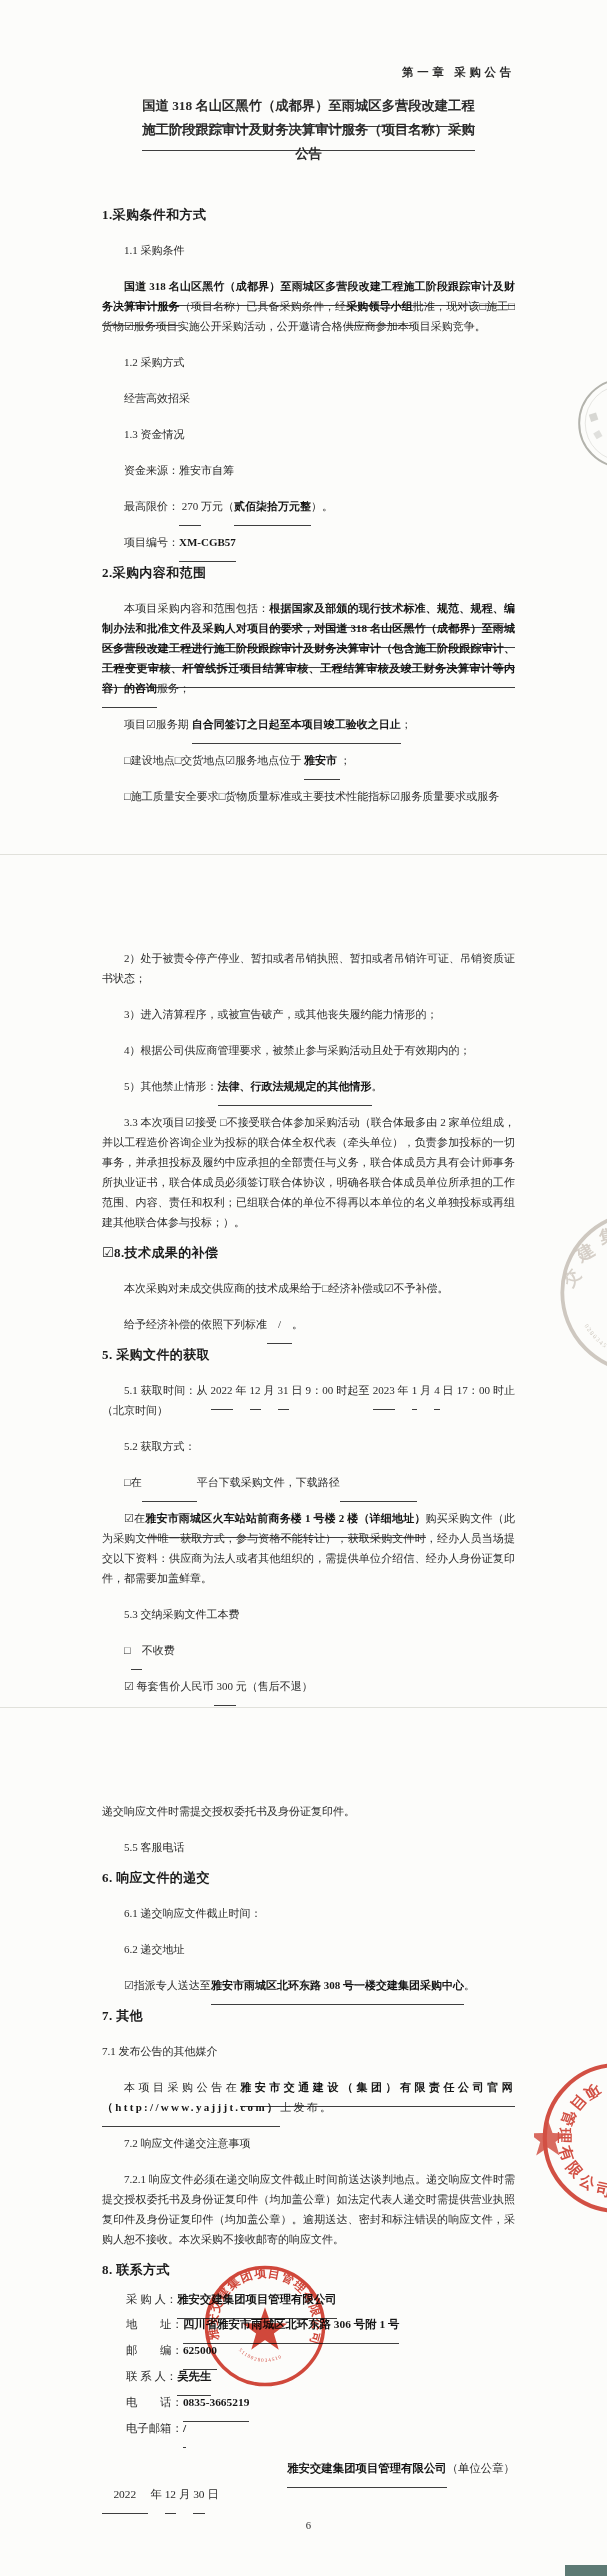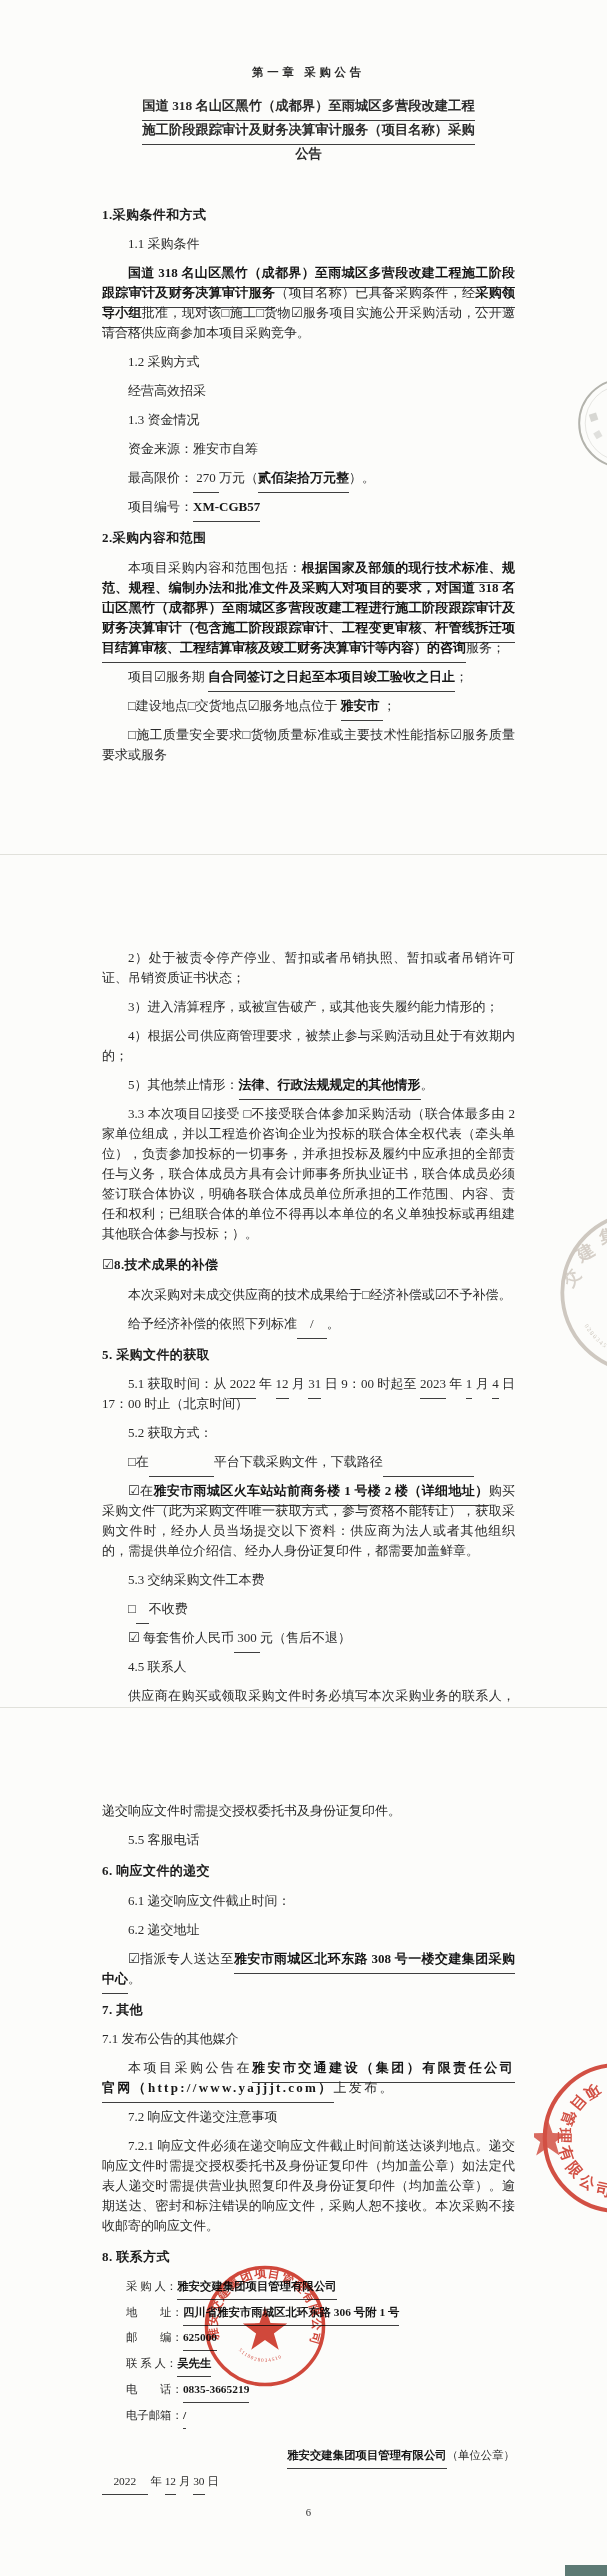--- a/index.html
+++ b/index.html
@@ -8,33 +8,33 @@
     background:#fcfcfa;
     font-family:"Liberation Serif","DejaVu Serif","DejaVu Sans",serif;
     color:#2b2b2b;overflow:hidden;
   }
   .page{position:relative;width:608px;box-sizing:border-box;
         padding-left:102px;padding-right:93px;overflow:hidden;}
   #p1{height:855px;padding-top:65px;border-bottom:1.5px solid #e1e1db;}
   #p2{height:853px;border-bottom:1.5px solid #e1e1db;}
   #p3{height:867px;}
 
-  .b-chapter{text-align:center;font-size:11.4px;font-weight:bold;letter-spacing:3.8px;margin:0 0 13.7px;}
+  .b-chapter{text-align:right;font-size:11.4px;font-weight:bold;letter-spacing:3.8px;margin:0 0 13.7px;}
   .b-title-line{text-align:center;font-size:13.3px;font-weight:bold;line-height:24px;}
   .b-title-line.end{margin-bottom:40px;}
   .b-h1{font-size:13px;font-weight:bold;margin:12px 0 10.6px;letter-spacing:0.4px;color:#1c1c1c;}
-  .b-p{font-size:13px;line-height:20px;margin:4px 0 9px;text-align:justify;}
+  .b-p{font-size:11px;line-height:20px;margin:16px 0 9px;text-align:justify;}
   .b-pagenum{text-align:center;font-size:10.6px;margin-top:16.7px;}
   .b-contact{font-size:11.4px;line-height:19px;margin:0 0 6.8px;padding-left:2.1em;}
   .b-sig{font-size:11.4px;text-align:right;margin-top:20px;line-height:20px;}
   .b-date{font-size:11.4px;text-align:left;padding-right:35px;margin-top:6px;line-height:20px;}
   .ind{text-indent:2em;}
   .ls{letter-spacing:2.3px;}
   .gap{margin-top:93px;}
-  .u{border-bottom:0.9px solid #3e3e3e;padding-bottom:7px;}
+  .u{border-bottom:0.9px solid #3e3e3e;padding-bottom:13px;}
   .bold{font-weight:bold;color:#161616;}
 
   .seal{position:absolute;pointer-events:none;mix-blend-mode:multiply;}
   #seal-big{left:201px;top:2262px;opacity:.92;}
   #seal-red-fragment{left:534px;top:2062px;opacity:.88;}
   #seal-faded-fragment{left:528px;top:1209px;opacity:.62;}
   #seal-grey-fragment{left:564px;top:374px;opacity:.8;}
 
   .bottom-band{position:absolute;left:173px;right:0;bottom:0;height:9px;
     background:linear-gradient(90deg,#ececе9 0%,#e4e4e1 30%,#c9cdca 60%,#a5b2ae 85%,#8da19c 100%);}

